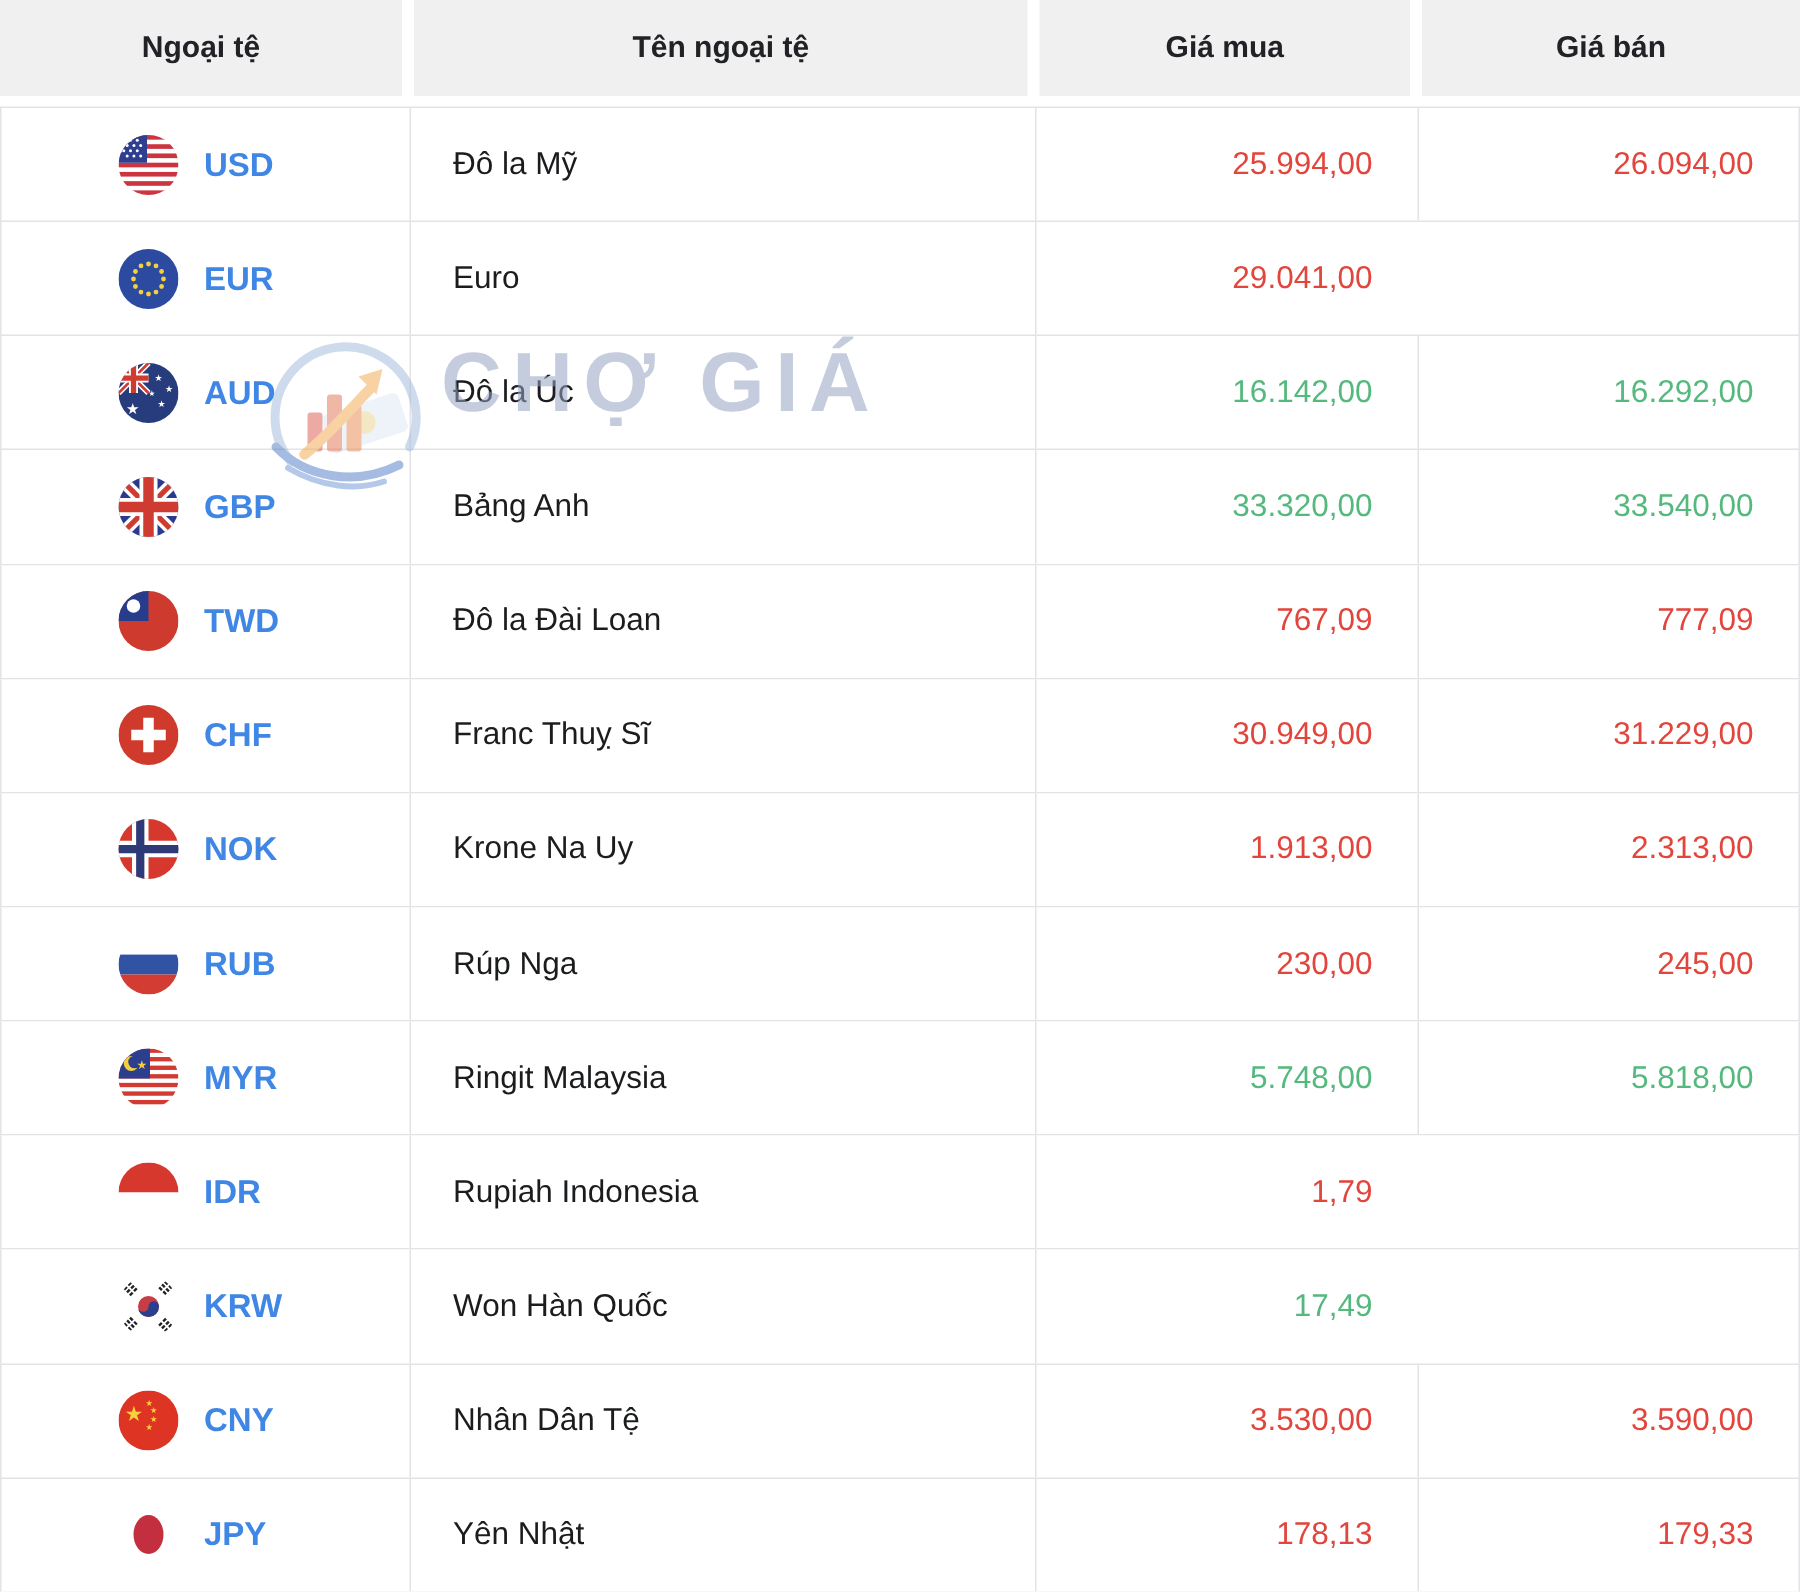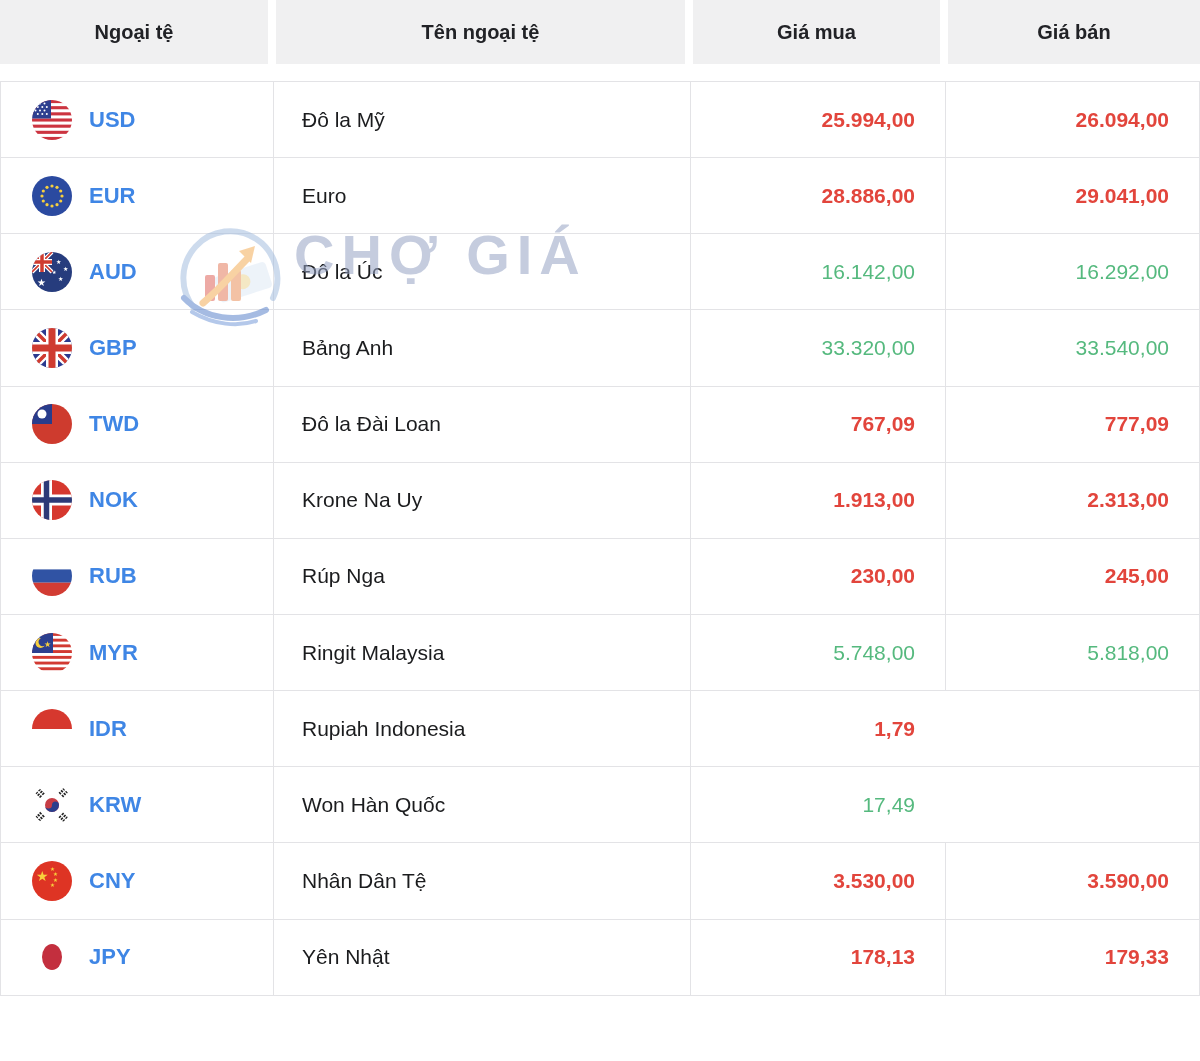--- a/index.html
+++ b/index.html
@@ -10,21 +10,21 @@
     overflow: hidden;
   }
   .table-wrap { position: relative; width: 1200px; }
 
   
   .header {
     display: grid;
     grid-template-columns: 268px 409px 247px 252px;
     column-gap: 8px;
     height: 64px;
-    margin-bottom: 17px;
+    margin-bottom: 7px;
   }
   .hcell {
     background: var(--header-bg, #f0f0f1);
     display: flex; align-items: center; justify-content: center;
     font-size: 20px; font-weight: 700;
     color: var(--header-text, #212226);
   }
 
   
   .tbody { border-top: 1px solid var(--border, #e3e3e6); }
@@ -32,35 +32,35 @@
     display: grid;
     grid-template-columns: 272px 417px 255px 1fr;
     height: 76.15px;
     background: #fff;
     border-bottom: 1px solid var(--border, #e3e3e6);
     border-left: 1px solid var(--border, #e3e3e6);
     border-right: 1px solid var(--border, #e3e3e6);
   }
   .cell { display: flex; align-items: center; }
   .cell.c2, .cell.c3, .cell.c4 { border-left: 1px solid var(--border, #e3e3e6); }
-  .cell.c1 { padding-left: 31px; }
+  .cell.c1 { padding-left: 31px; margin-left: 47px; }
   .cell.c2 { padding-left: 28px; }
   .cell.c3, .cell.c4 { justify-content: flex-end; padding-right: 30px; }
 
   .flag { width: 40px; height: 40px; display: inline-flex; flex: 0 0 40px; }
   .flag svg { width: 40px; height: 40px; display: block; }
   .code {
     margin-left: 17px;
     font-size: 22px; font-weight: 700;
     color: var(--code-blue, #3f86e5);
     text-decoration: none; cursor: pointer;
   }
   .cname { font-size: 21px; color: var(--name-text, #1b1c1e); text-align: center; }
   .price { font-size: 21px; }
-  .price.red { color: var(--price-red, #e2453c); font-weight: bold; }
+  .price.red { color: var(--price-red, #e2453c); }
   .price.green { color: var(--price-green, #55b97e); }
 
   
   .watermark {
     position: absolute; left: 176px; top: 222px;
     display: flex; align-items: flex-start;
     pointer-events: none; z-index: 5;
   }
   .wm-logo { width: 112px; height: 112px; display: inline-block; }
   .wm-text {
@@ -154,23 +154,20 @@
                 <circle cx="11.3" cy="15" r="1.6"></circle>
                 <circle cx="15" cy="11.3" r="1.6"></circle>
               </g>
             </svg>
           </span>
       <span class="code">EUR</span>
     </div>
     <div class="cell c2">
       <span class="cname">Euro</span>
     </div>
-    <div class="cell c3">
-      <span class="price red">28.886,00</span>
-    </div>
     <div class="cell c4">
       <span class="price red">29.041,00</span>
     </div>
   </div>
 
   <div class="row">
     <div class="cell c1">
       <span class="flag">
             <svg viewBox="0 0 40 40">
               <defs>
@@ -262,20 +259,41 @@
       <span class="cname">Đô la Đài Loan</span>
     </div>
     <div class="cell c3">
       <span class="price red">767,09</span>
     </div>
     <div class="cell c4">
       <span class="price red">777,09</span>
     </div>
   </div>
 
+  <div class="row">
+    <div class="cell c1">
+      <span class="flag">
+            <svg viewBox="0 0 40 40">
+              <circle cx="20" cy="20" r="20" fill="#d03a2c"></circle>
+              <rect x="16.5" y="8.5" width="7" height="23" fill="#fff"></rect>
+              <rect x="8.5" y="16.5" width="23" height="7" fill="#fff"></rect>
+            </svg>
+          </span>
+      <span class="code">CHF</span>
+    </div>
+    <div class="cell c2">
+      <span class="cname">Franc Thuỵ Sĩ</span>
+    </div>
+    <div class="cell c3">
+      <span class="price red">30.949,00</span>
+    </div>
+    <div class="cell c4">
+      <span class="price red">31.229,00</span>
+    </div>
+  </div>
 
   <div class="row">
     <div class="cell c1">
       <span class="flag">
             <svg viewBox="0 0 40 40">
               <defs>
                 <clipPath id="cpno">
                   <circle cx="20" cy="20" r="20"></circle>
                 </clipPath>
               </defs>

